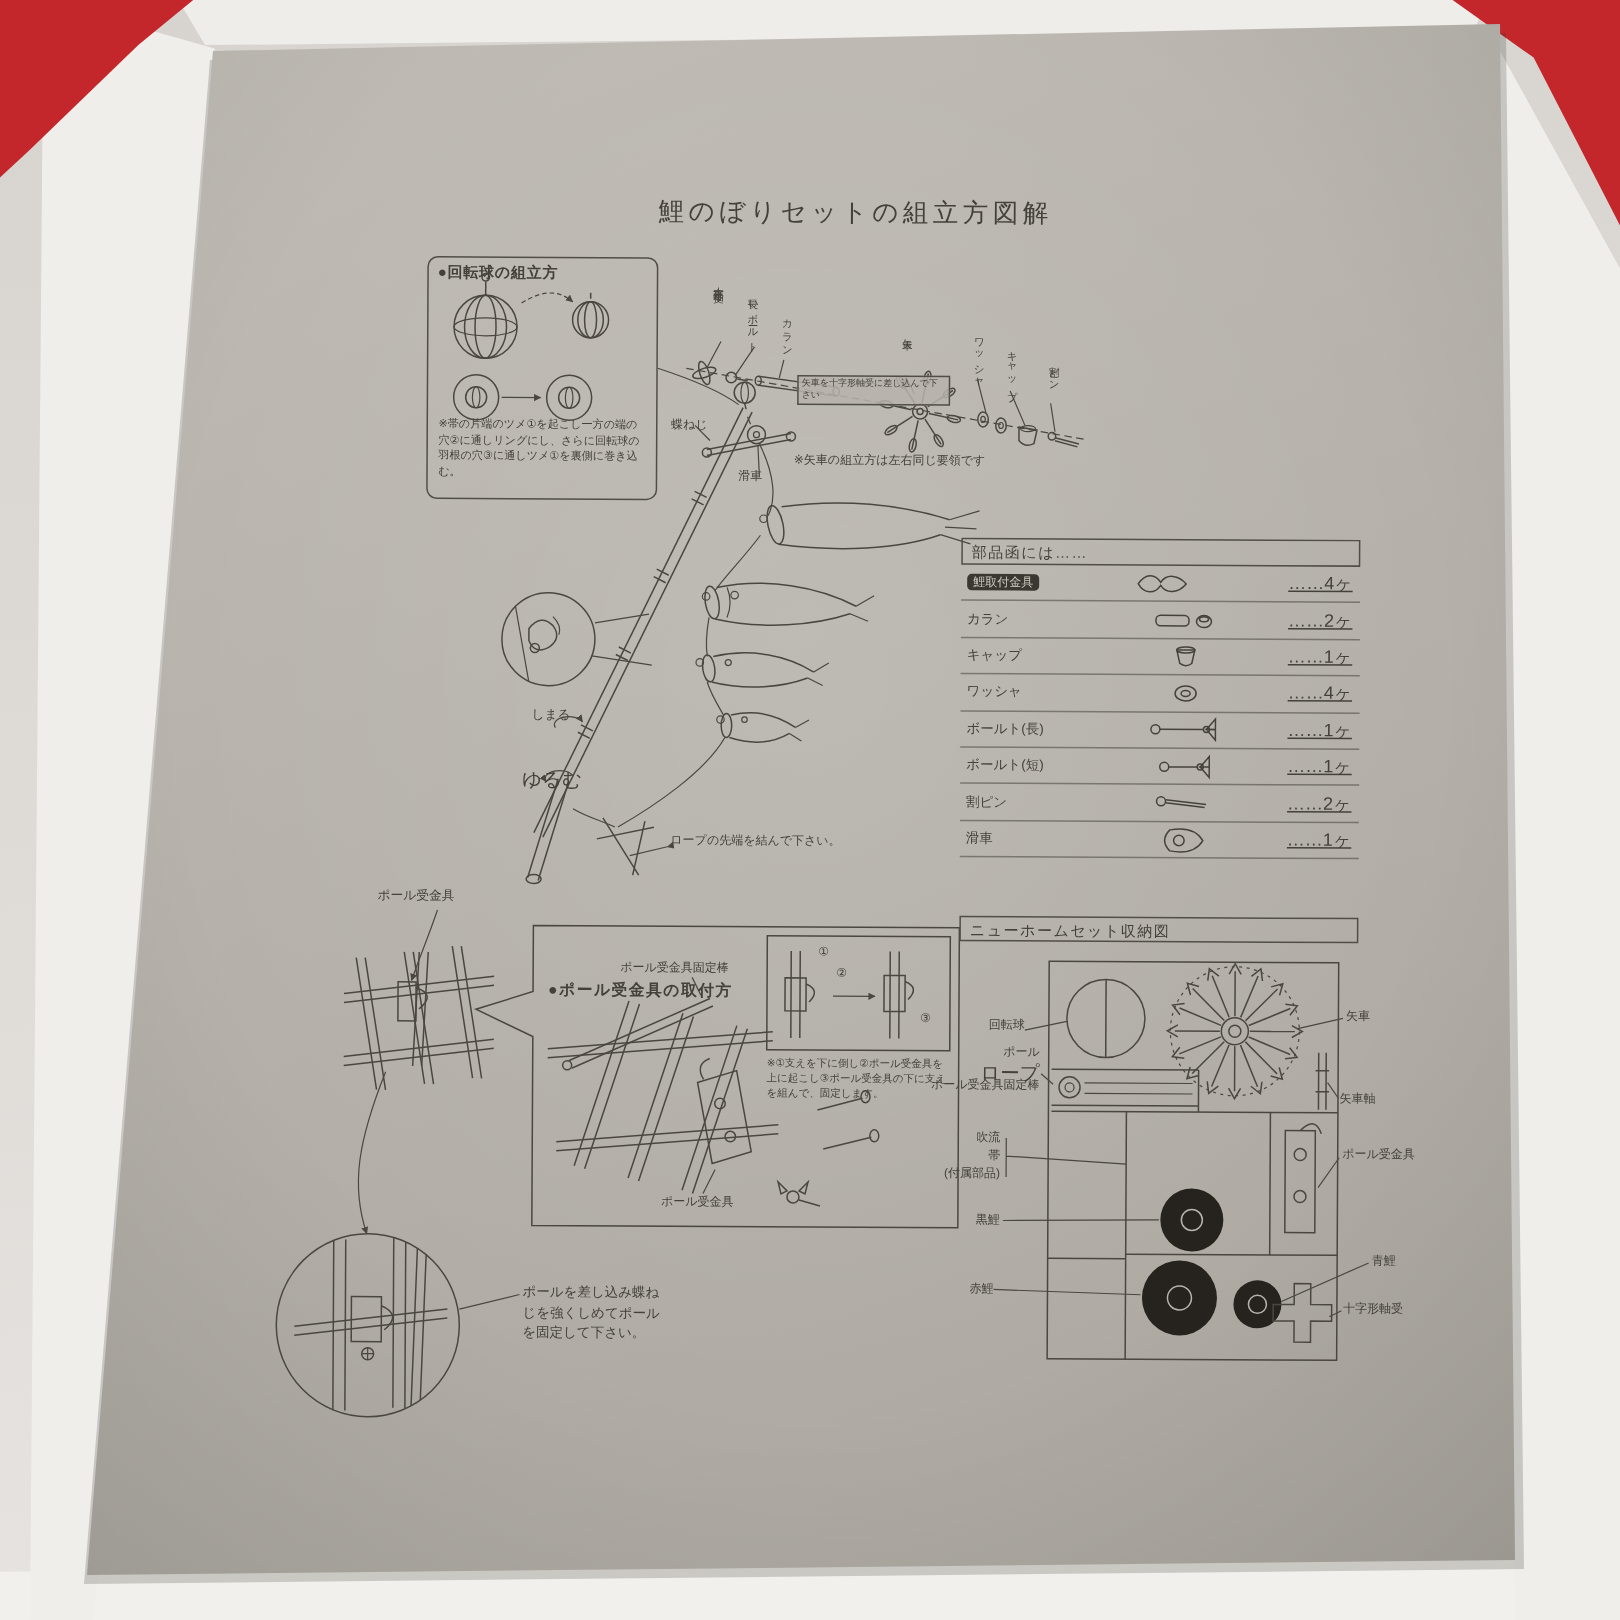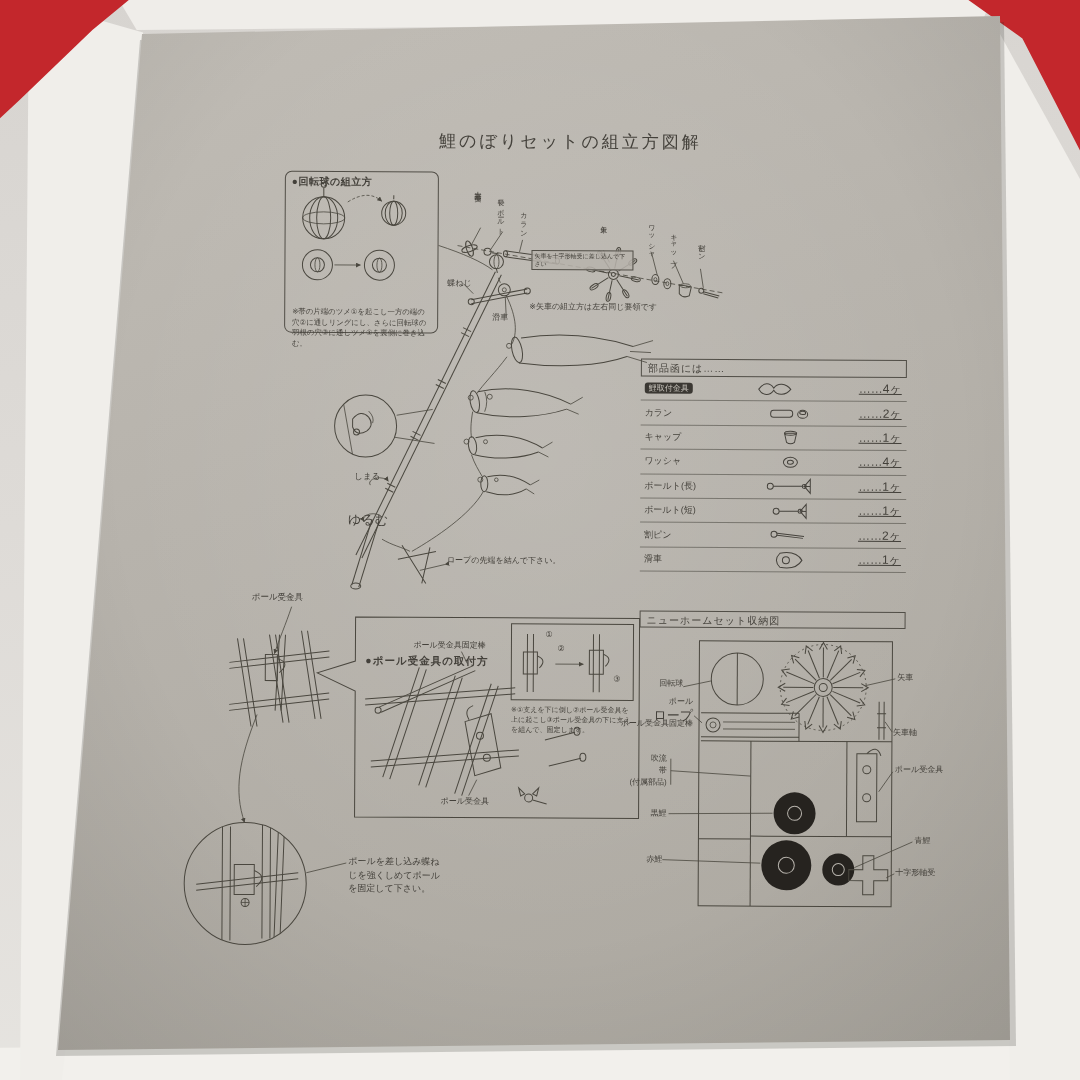--- a/index.html
+++ b/index.html
@@ -33,21 +33,21 @@
   .lb{position:absolute;color:#44413b;white-space:nowrap;line-height:1.25;}
   .v{writing-mode:vertical-rl;text-orientation:upright;letter-spacing:1px;}
   .wrap{white-space:normal;word-break:break-all;}
   .bordered{border:1px solid #514e47;}
   .hd{font-weight:bold;letter-spacing:1px;}
   
   .rb-box{position:absolute;left:283px;top:172px;width:152px;height:160px;
     border:1.2px solid #514e47;border-radius:7px;}
   .rb-head{position:absolute;left:6px;top:3px;font-size:10px;font-weight:bold;letter-spacing:.5px;}
   .rb-note{position:absolute;left:7px;right:6px;top:106px;font-size:7.4px;line-height:1.42;
-    white-space:normal;word-break:break-all;margin-top:29px;}
+    white-space:normal;word-break:break-all;}
   
   .table{position:absolute;}
   .thead{border:1px solid #514e47;height:18px;font-size:10px;letter-spacing:1px;
     padding:2px 0 0 6px;box-sizing:border-box;}
   .trow{display:flex;align-items:center;height:24.4px;
     border-bottom:1px solid rgba(70,67,60,.55);box-sizing:border-box;}
   .tname{font-size:9px;width:82px;padding-left:4px;box-sizing:border-box;}
   .badge{background:#3b3833;color:#ccc8c0;border-radius:3px;width:48px;margin-left:4px;
     padding:1px 1px;font-size:8px;line-height:1.2;text-align:center;
     white-space:normal;word-break:break-all;}

